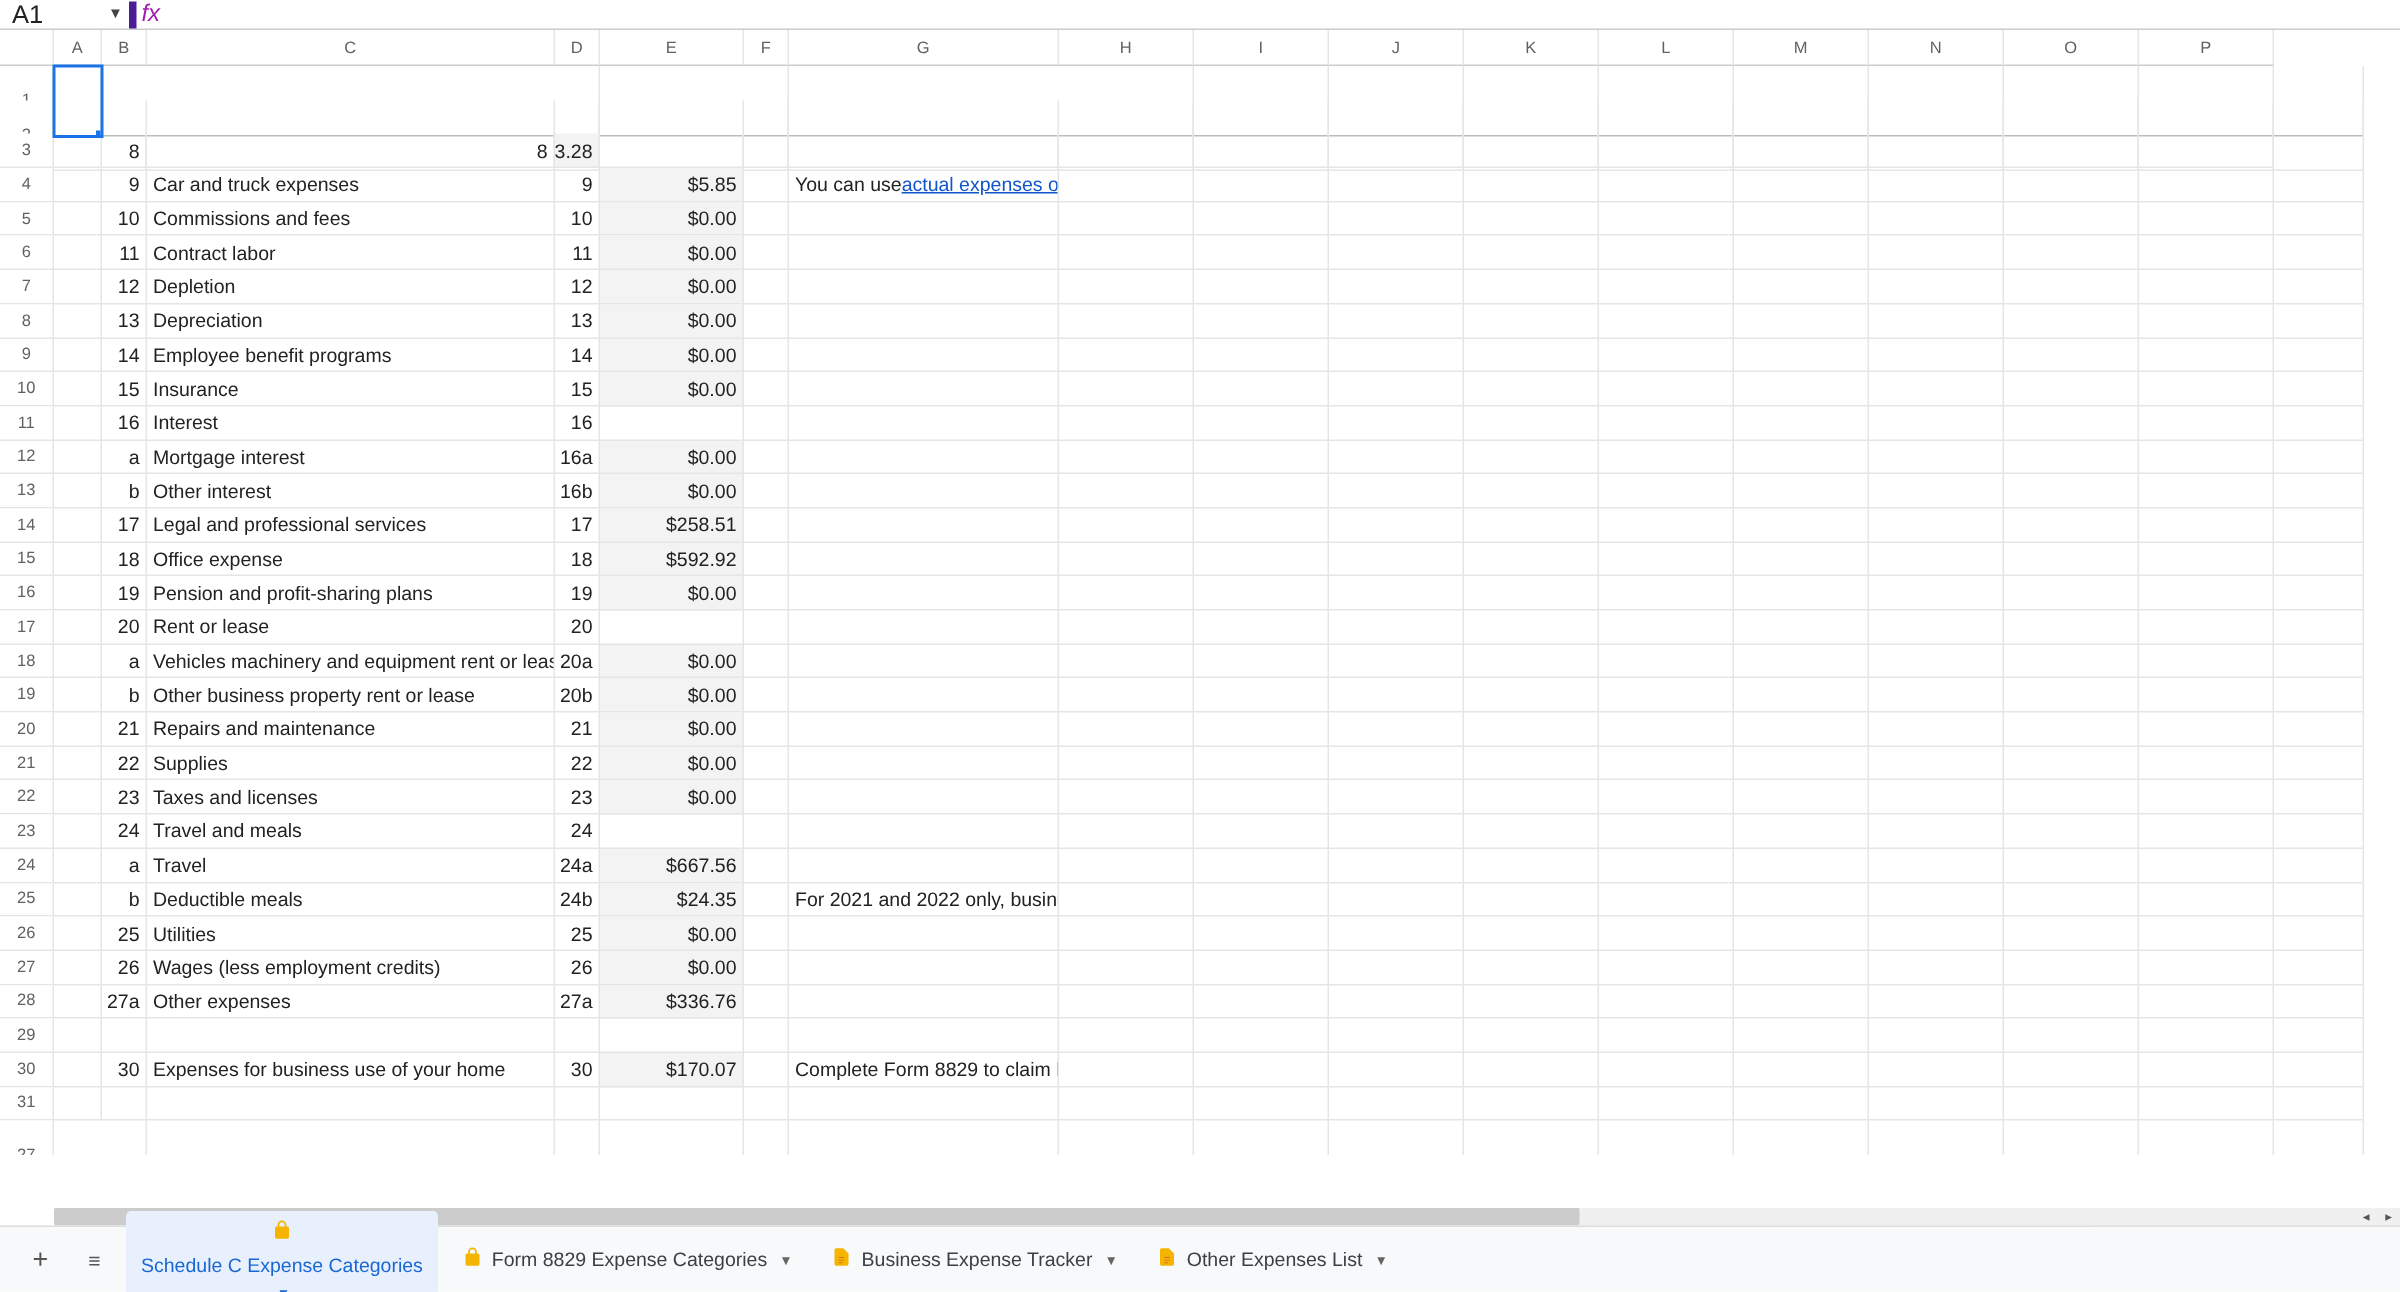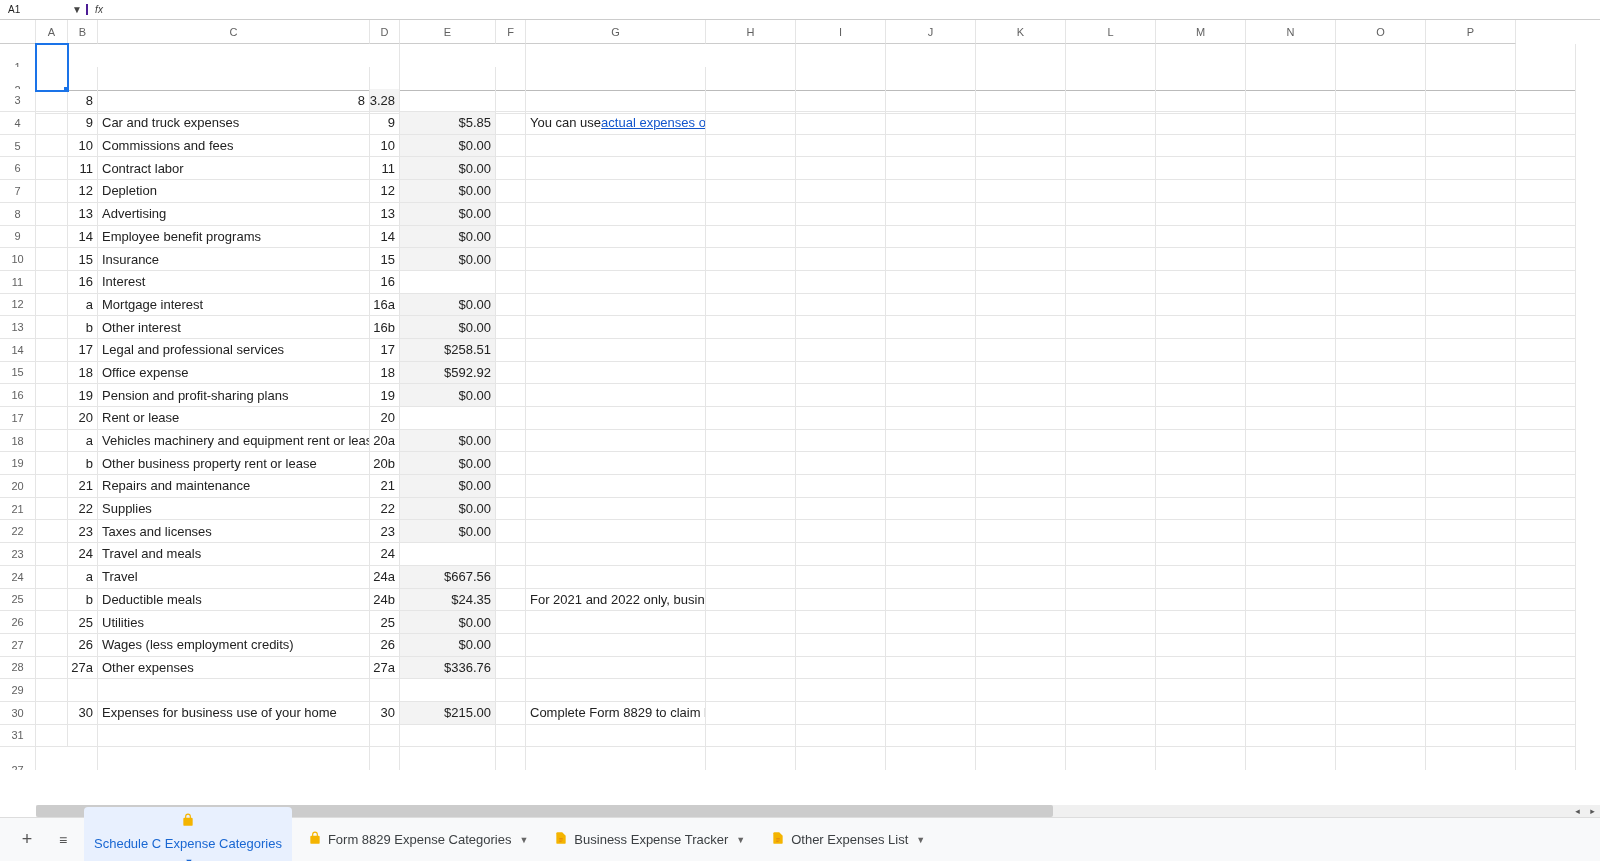--- a/index.html
+++ b/index.html
@@ -1,21 +1,21 @@
 <!DOCTYPE html>
 <html><head>
 <meta charset="utf-8">
 <style>
 * { margin: 0; padding: 0; box-sizing: border-box; }
 body { font-family: Arial, sans-serif; font-size: 13px; color: #222; overflow: hidden; background: #fff; }
 
 .namebox-row { display: flex; align-items: center; height: 20px; border-bottom: 1px solid #ccc; }
-.namebox { width: 68px; padding-left: 8px; font-size: 10px; }
+.namebox { width: 68px; padding-left: 8px; font-size: 17px; }
 .namebox-dd { width: 18px; color: #444; font-size: 10px; text-align: center; }
-.fx { width: 24px; color: #404040; font-style: italic; font-size: 10px; text-align: center; border-left: 2px solid #4c1d95; }
+.fx { width: 24px; color: #a21caf; font-style: italic; font-size: 16px; text-align: center; border-left: 5px solid #4c1d95; }
 .formula-in { flex: 1; }
 
 .sheet { display: grid; grid-template-rows: 24px repeat(32, 22.7px); }
 .row { display: grid; grid-template-columns: 36px 32px 30px 272px 30px 96px 30px 180px 90px 90px 90px 90px 90px 90px 90px 90px 90px 60px; align-items: stretch; }
 .row > div { border-right: 1px solid #e5e5e5; border-bottom: 1px solid #e5e5e5; padding: 0 4px; display: flex; align-items: center; overflow: hidden; white-space: nowrap; }
 .rownum { background: #fff; color: #616161; justify-content: center; font-size: 11px; border-right: 1px solid #ccc; }
 .colhdr > div { background: #fff; color: #616161; justify-content: center; font-size: 11px; border-bottom: 1px solid #ccc; }
 .colhdr .rownum { border-bottom: 1px solid #ccc; }
 .bold { font-weight: 700; margin-top: 46px; }
 .right { justify-content: flex-end; }
@@ -207,21 +207,21 @@
       <div></div>
       <div></div>
       <div></div>
       <div></div>
       <div></div>
     </div>
     <div class="row">
       <div class="rownum">8</div>
       <div></div>
       <div class="right">13</div>
-      <div class="ov">Advertising</div>
+      <div class="ov">Depreciation</div>
       <div class="right">13</div>
       <div class="right shade">$0.00</div>
       <div></div>
       <div class="ov"></div>
       <div></div>
       <div></div>
       <div></div>
       <div></div>
       <div></div>
       <div></div>
@@ -649,21 +649,21 @@
       <div></div>
       <div></div>
       <div></div>
     </div>
     <div class="row">
       <div class="rownum">30</div>
       <div></div>
       <div class="right">30</div>
       <div class="ov">Expenses for business use of your home</div>
       <div class="right">30</div>
-      <div class="right shade">$215.00</div>
+      <div class="right shade">$170.07</div>
       <div></div>
       <div class="ov">Complete Form 8829 to claim business-use-of-home expenses unless you want to use the simplified method.</div>
       <div></div>
       <div></div>
       <div></div>
       <div></div>
       <div></div>
       <div></div>
       <div></div>
       <div></div>

